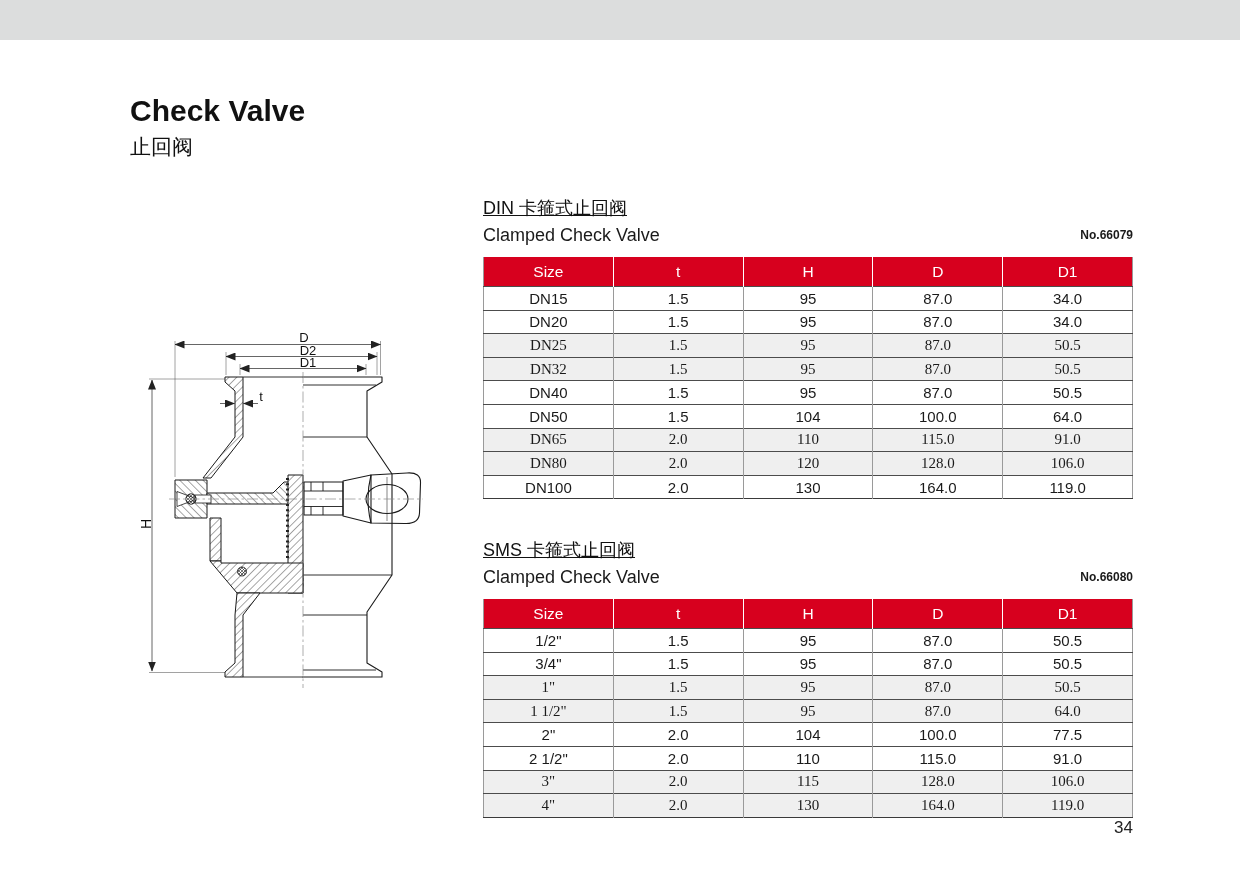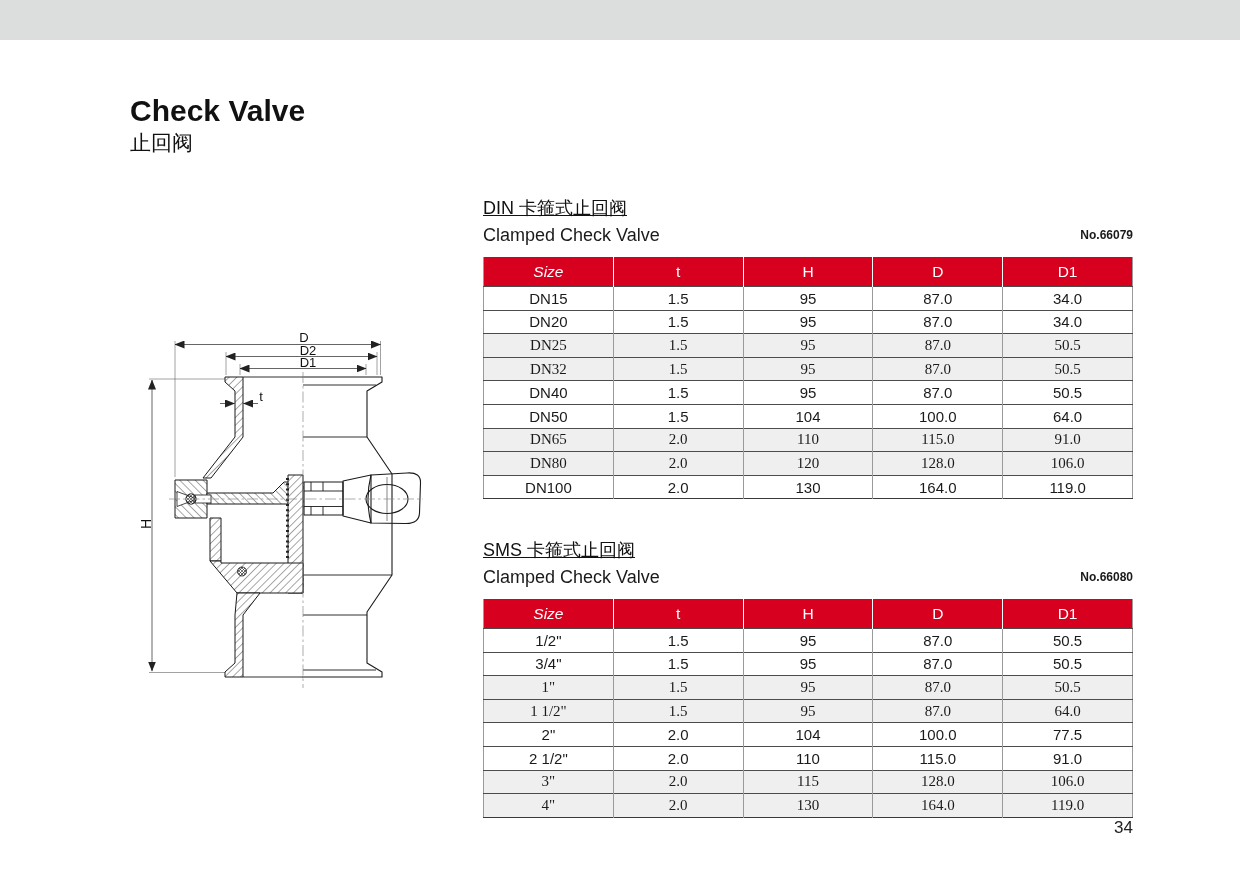--- a/index.html
+++ b/index.html
@@ -3,34 +3,34 @@
 <meta charset="utf-8">
 <style>
   html,body{margin:0;padding:0;}
   body{
     width:1240px;height:888px;position:relative;background:#ffffff;overflow:hidden;
     font-family:"Liberation Sans",sans-serif;color:#1a1a1a;
   }
   .top-bar{position:absolute;left:0;top:0;width:1240px;height:40px;background:#dcdddd;}
   .title-block{position:absolute;left:130px;top:94px;}
   .title-en{font-size:30px;font-weight:700;line-height:34px;margin:0;color:#111;}
-  .title-zh{font-size:21px;line-height:26px;margin-top:2px;color:#111;}
+  .title-zh{font-size:21px;line-height:26px;margin-top:8px;color:#111;font-family:Liberation Mono, monospace;}
 
   .drawing{position:absolute;left:125px;top:325px;width:340px;height:370px;}
 
   .section{position:absolute;left:483px;width:650px;}
   .sec-zh{font-size:18px;line-height:24px;color:#111;text-decoration:underline;}
   .sec-row{display:flex;justify-content:space-between;align-items:flex-end;line-height:26px;margin-top:2px;}
   .sec-en{font-size:18px;}
   .model-no{font-size:12px;font-weight:700;}
   table.spec{border-collapse:collapse;width:650px;table-layout:fixed;margin-top:9px;
     border-left:1px solid #9a9a9a;border-right:1px solid #9a9a9a;border-bottom:1px solid #3a3a3a;}
   table.spec th{background:#d7001e;color:#fff;font-size:15.5px;font-weight:400;height:29px;
     border-left:1px solid #fff;text-align:center;padding:0;}
-  table.spec th:first-child{border-left:none;font-style:italic;}
+  table.spec th:first-child{border-left:none;}
   table.spec td{text-align:center;font-size:15px;height:22.6px;padding:0;color:#1a1a1a;
     border-left:1px solid #9a9a9a;border-top:1px solid #4c4c4c;}
   table.spec td:first-child{border-left:none;}
   table.spec tr.alt td{background:#efefef;font-family:Liberation Serif, serif;}
 
   .page-number{position:absolute;right:107px;top:818px;font-size:17px;color:#222;}
 
   
   .oline{fill:none;stroke:#1a1a1a;stroke-width:1.1;stroke-linejoin:round;stroke-linecap:round;}
   .oline2{fill:none;stroke:#1a1a1a;stroke-width:0.9;}

